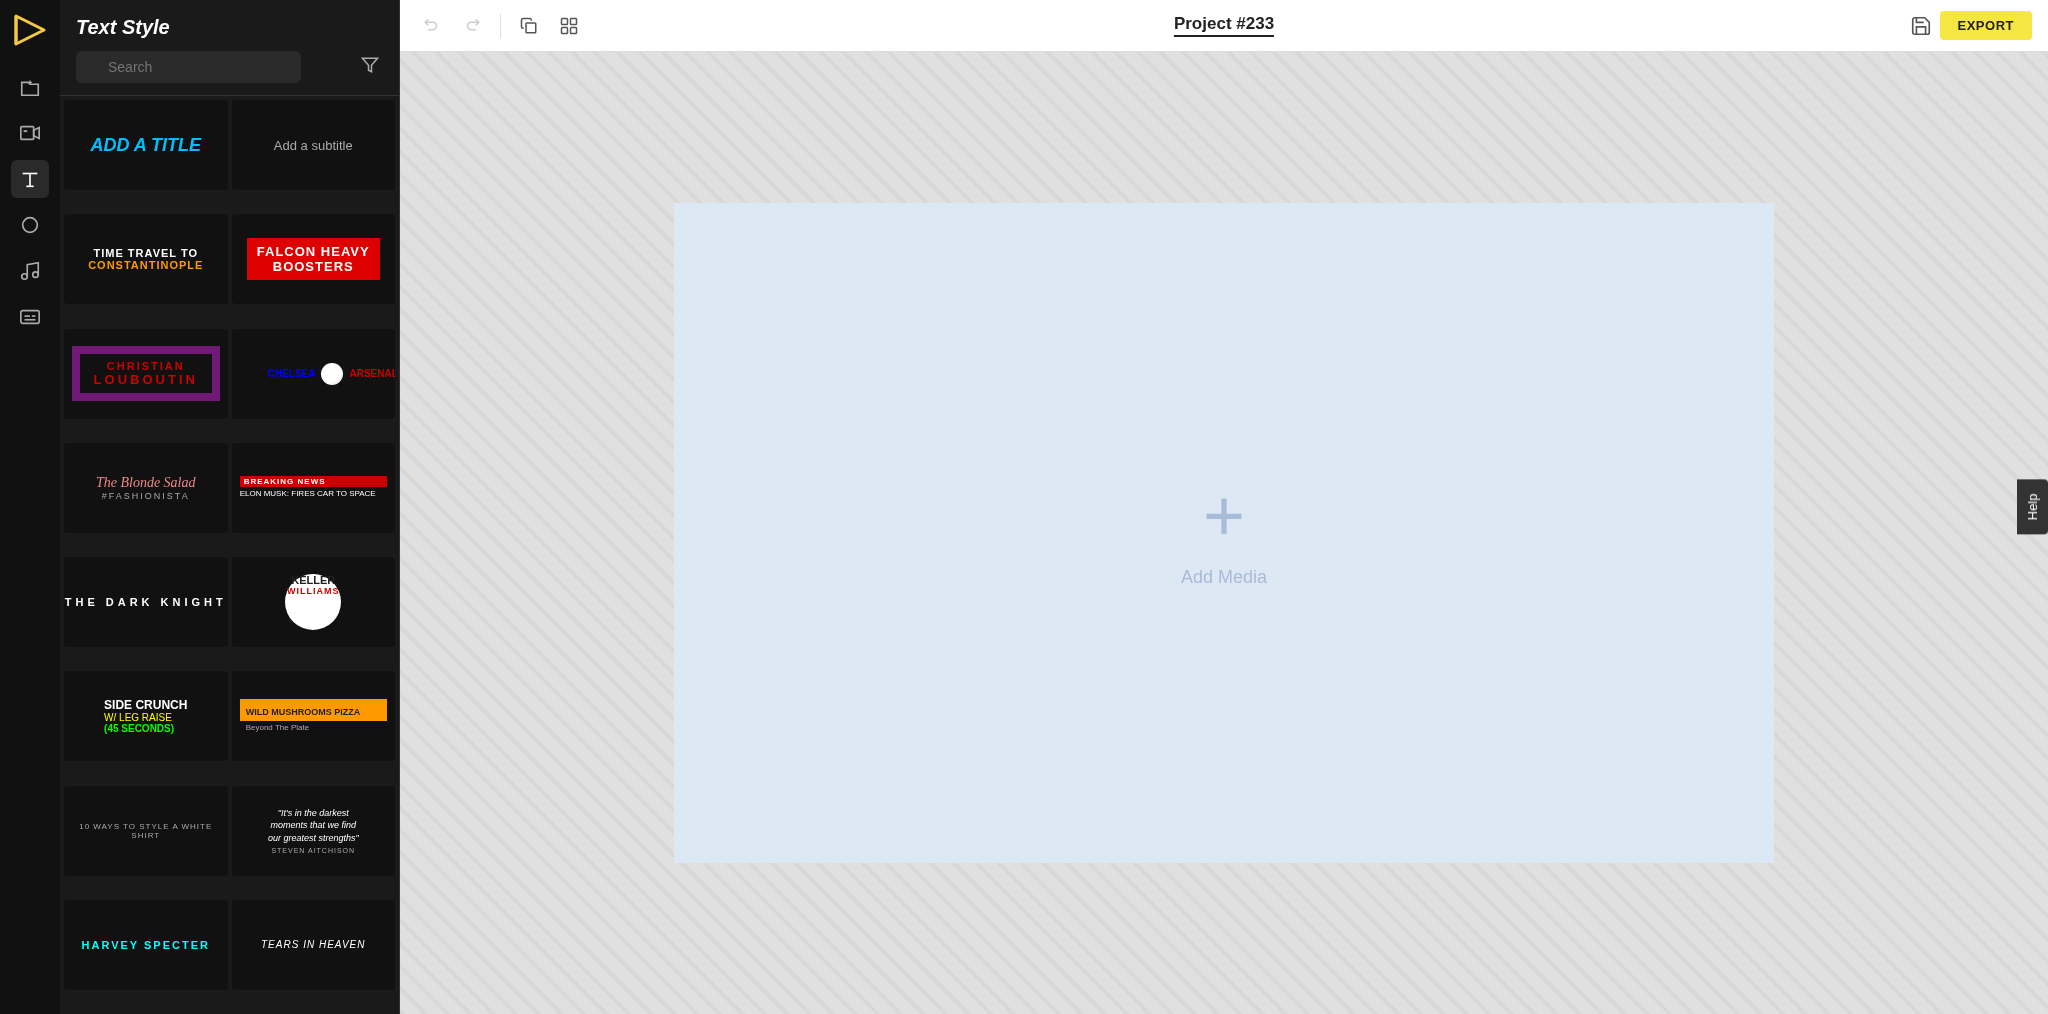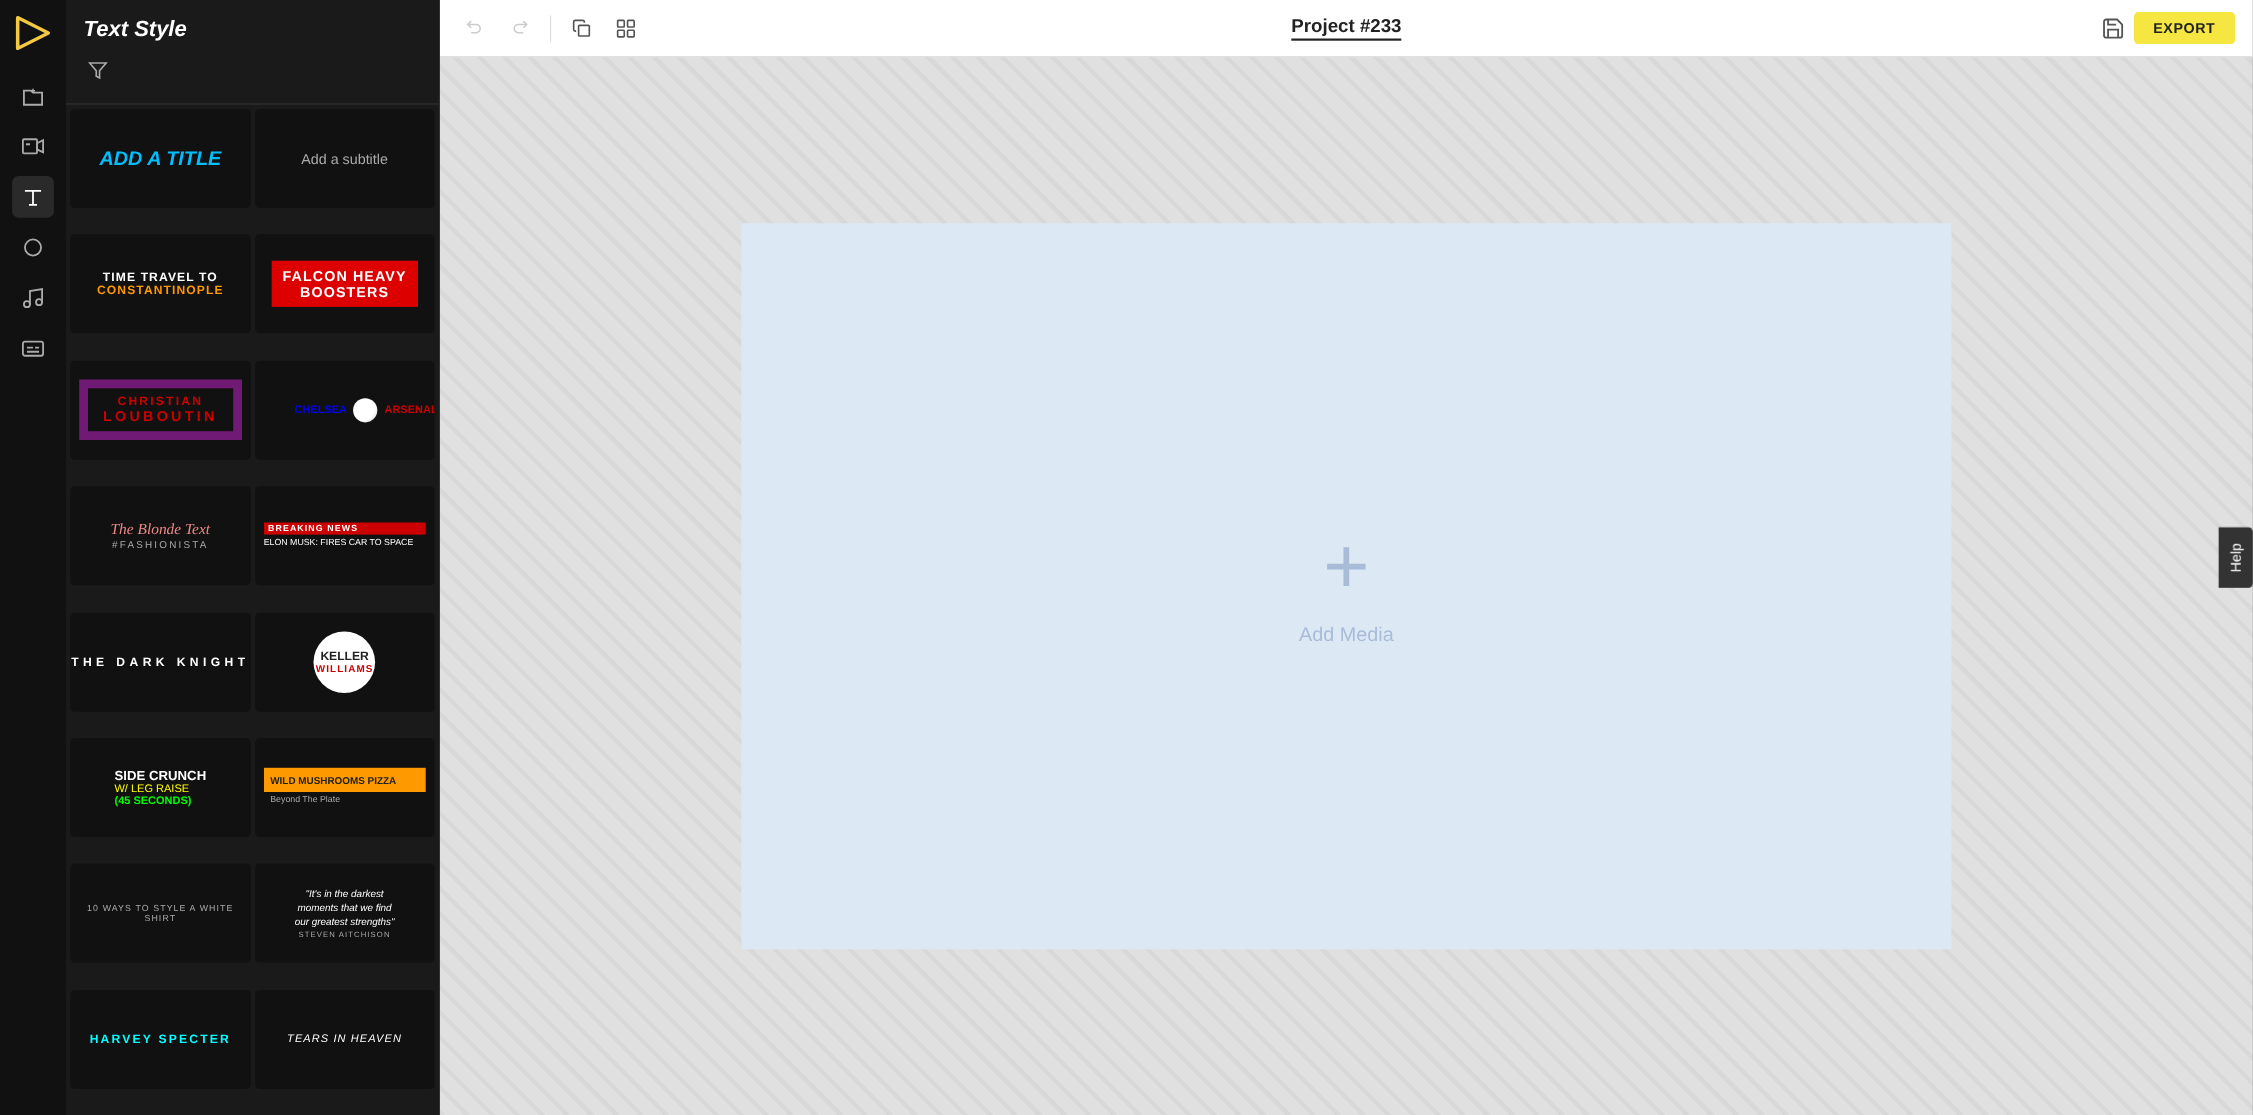--- a/index.html
+++ b/index.html
@@ -129,21 +129,21 @@
     .tpl-chelsea-l { color: #00f; }
     .tpl-chelsea-r { color: #c00; }
     .tpl-blonde { text-align: center; }
     .tpl-blonde-line1 { color: #e88; font-size: 14px; font-style: italic; font-family: Georgia, serif; }
     .tpl-blonde-line2 { color: #aaa; font-size: 9px; letter-spacing: 2px; }
     .tpl-breaking { width: 90%; }
     .tpl-breaking-label { background: #c00; color: #fff; font-size: 8px; font-weight: 700; padding: 1px 4px; letter-spacing: 1px; }
     .tpl-breaking-text { color: #fff; font-size: 8px; padding: 2px 0; }
     .tpl-darknight { color: #fff; font-size: 11px; letter-spacing: 4px; font-weight: 600; }
     .tpl-keller { text-align: center; }
-    .tpl-keller-circle { width: 56px; height: 56px; border-radius: 50%; background: #fff; display: flex; flex-direction: column; align-items: center; justify-content: center; margin: 0 auto; }
+    .tpl-keller-circle { width: 56px; height: 56px; border-radius: 50%; background: #fff; display: flex; flex-direction: column; align-items: center; margin: 0 auto; }
     .tpl-keller-k { color: #222; font-size: 11px; font-weight: 900; }
     .tpl-keller-w { color: #c00; font-size: 9px; font-weight: 700; letter-spacing: 1px; }
     .tpl-sidecrunch { padding: 8px; }
     .tpl-sc-line1 { color: #fff; font-size: 12px; font-weight: 900; }
     .tpl-sc-line2 { color: #ff0; font-size: 10px; font-weight: 400; }
     .tpl-sc-line3 { color: #0f0; font-size: 10px; font-weight: 700; }
     .tpl-mushroom { width: 90%; }
     .tpl-mush-bar { background: #f90; padding: 2px 6px; }
     .tpl-mush-text { color: #222; font-size: 9px; font-weight: 900; }
     .tpl-white-shirt { color: #aaa; font-size: 8px; letter-spacing: 1px; text-align: center; padding: 4px; }
@@ -354,20 +354,24 @@
       <line x1="6" y1="15" x2="18" y2="15"></line>
       <line x1="14" y1="11" x2="18" y2="11"></line>
     </svg>
   </div>
 </div>
 
 <div class="text-panel" style="position:relative;">
   <div class="text-panel-header">
     <div class="text-panel-title">Text Style</div>
     <div class="search-row">
+      <div class="search-wrapper">
+        <span class="search-icon-inner">🔍</span>
+        <input class="search-box" type="text" placeholder="Search" style="">
+      </div>
       <button class="filter-btn">
         <svg width="18" height="18" viewBox="0 0 24 24" fill="none" stroke="currentColor" stroke-width="2">
           <polygon points="22,3 2,3 10,12.46 10,19 14,21 14,12.46"></polygon>
         </svg>
       </button>
     </div>
   </div>
 
   <div class="templates-grid">
 
@@ -402,21 +406,21 @@
     <div class="template-card">
       <div class="tpl-chelsea">
         <span class="tpl-chelsea-text tpl-chelsea-l">CHELSEA</span>
         <div class="tpl-chelsea-ball"></div>
         <span class="tpl-chelsea-text tpl-chelsea-r">ARSENAL</span>
       </div>
     </div>
 
     <div class="template-card">
       <div class="tpl-blonde">
-        <div class="tpl-blonde-line1">The Blonde Text</div>
+        <div class="tpl-blonde-line1">The Blonde Salad</div>
         <div class="tpl-blonde-line2">#FASHIONISTA</div>
       </div>
     </div>
 
     <div class="template-card">
       <div class="tpl-breaking">
         <div class="tpl-breaking-label">BREAKING NEWS</div>
         <div class="tpl-breaking-text">ELON MUSK: FIRES CAR TO SPACE</div>
       </div>
     </div>

